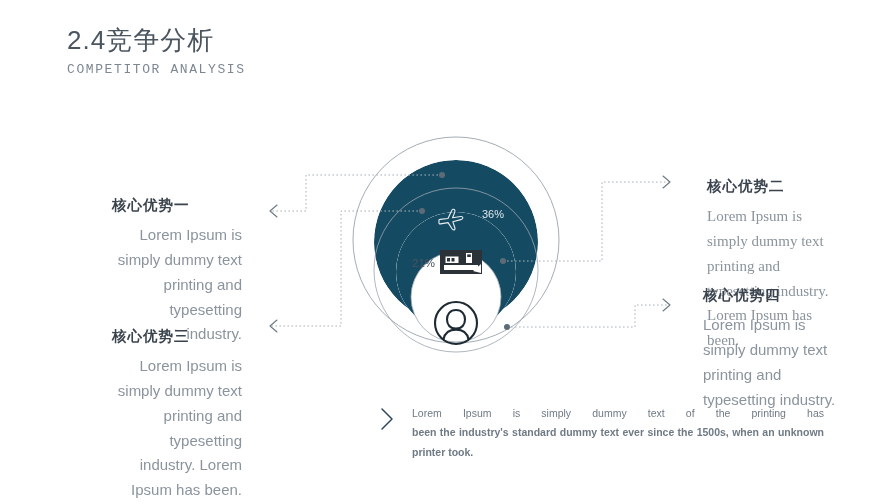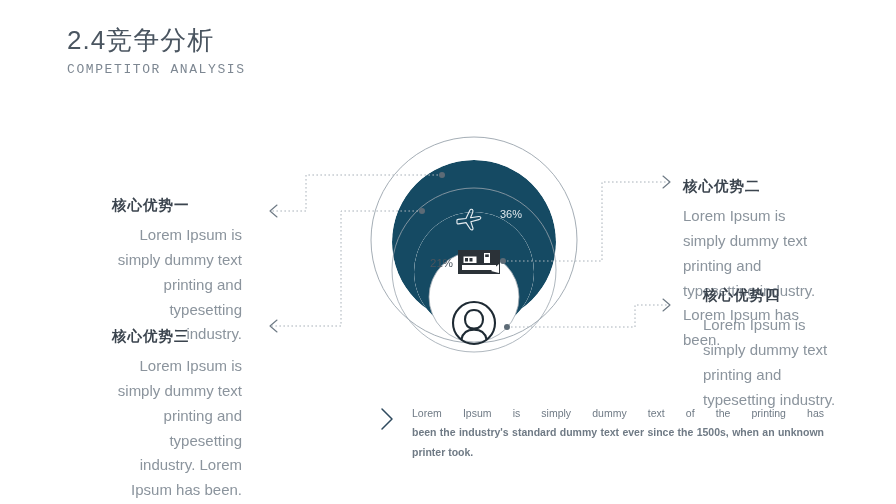--- a/index.html
+++ b/index.html
@@ -47,25 +47,25 @@
     line-height:1.65;
     color:#8b949d;
   }
   .tblock.right h3{text-align:left;}
   .tblock.right p{text-align:left;}
   .tblock.left h3{text-align:left;}
   .tblock.left p{text-align:right;}
 
   #block-1{left:88px;top:197px;width:130px;}
   #block-3{left:88px;top:328px;width:130px;}
-  #block-2{left:659px;top:178px;width:135px;}
+  #block-2{left:683px;top:178px;width:135px;font-family:Liberation Serif, serif;}
   #block-4{left:679px;top:287px;width:135px;}
 
   
-  .graphic{position:absolute;left:310px;top:130px;width:280px;height:270px;}
+  .graphic{position:absolute;left:292px;top:130px;width:280px;height:270px;}
   .graphic svg{display:block;}
 
   
   .footer{position:absolute;left:355px;top:404px;width:445px;display:flex;align-items:flex-start;justify-content:space-between;}
   .footer .chev{margin-right:12px;margin-top:2px;flex:0 0 auto;}
   .footer .ftext{
     font-size:10.5px;
     line-height:1.85;
     color:#6f7a85;
     text-align:justify;

